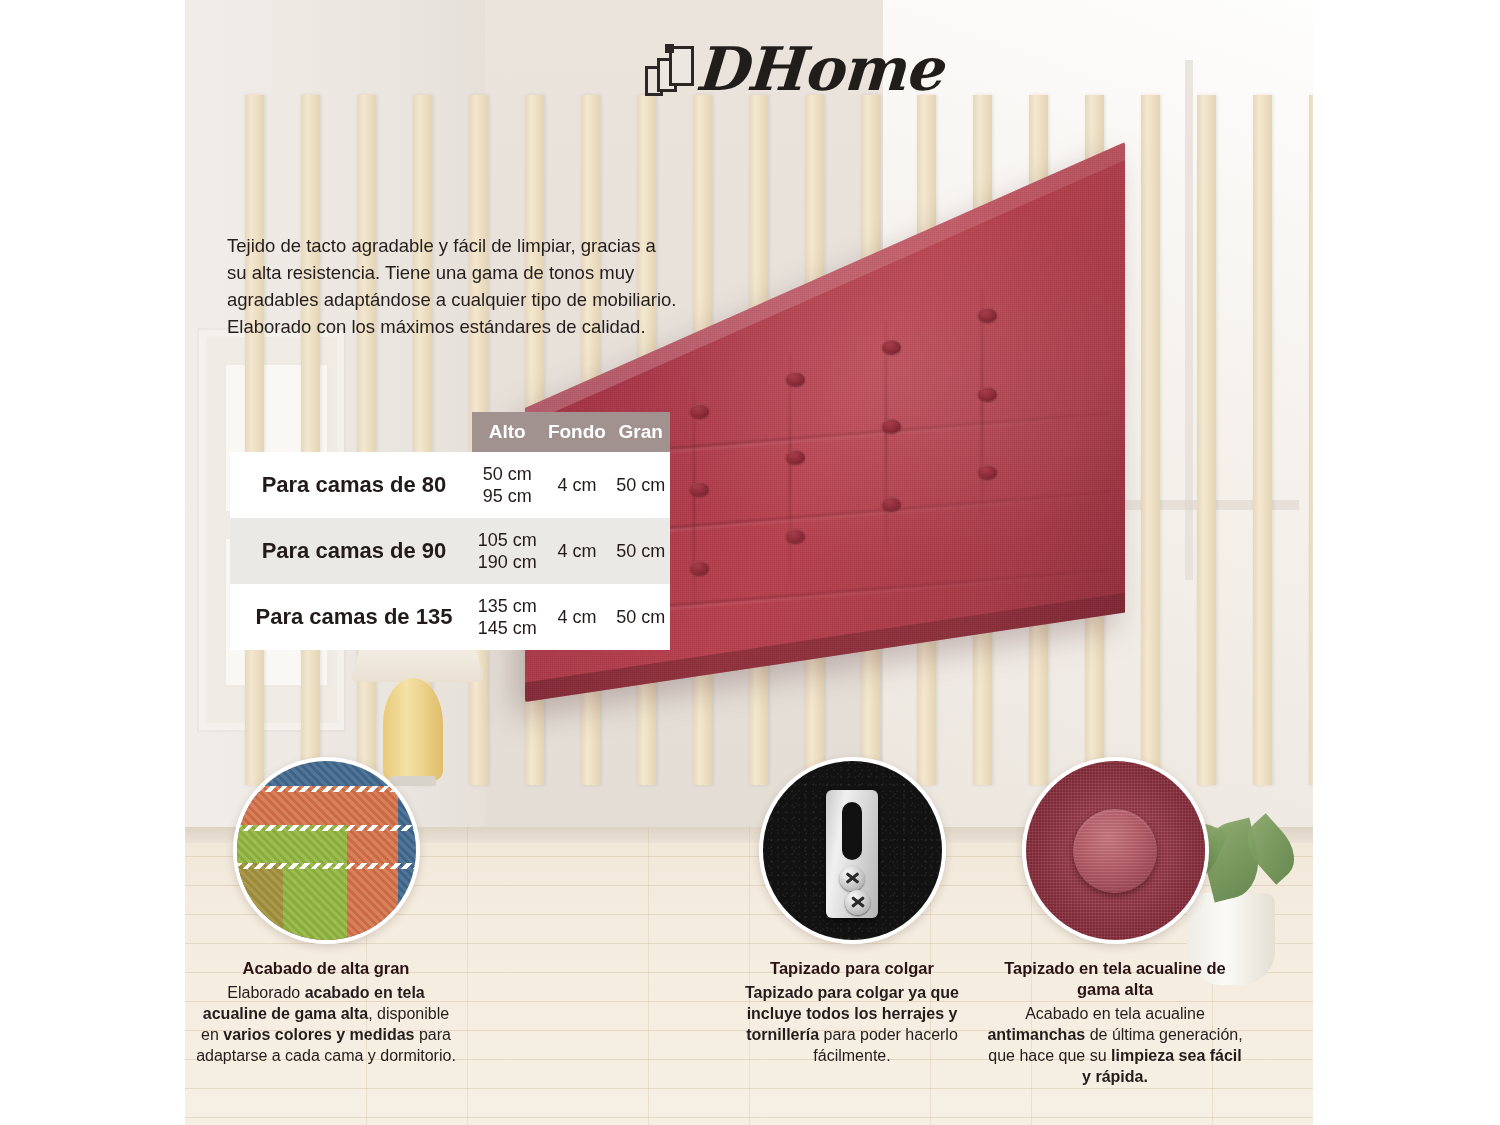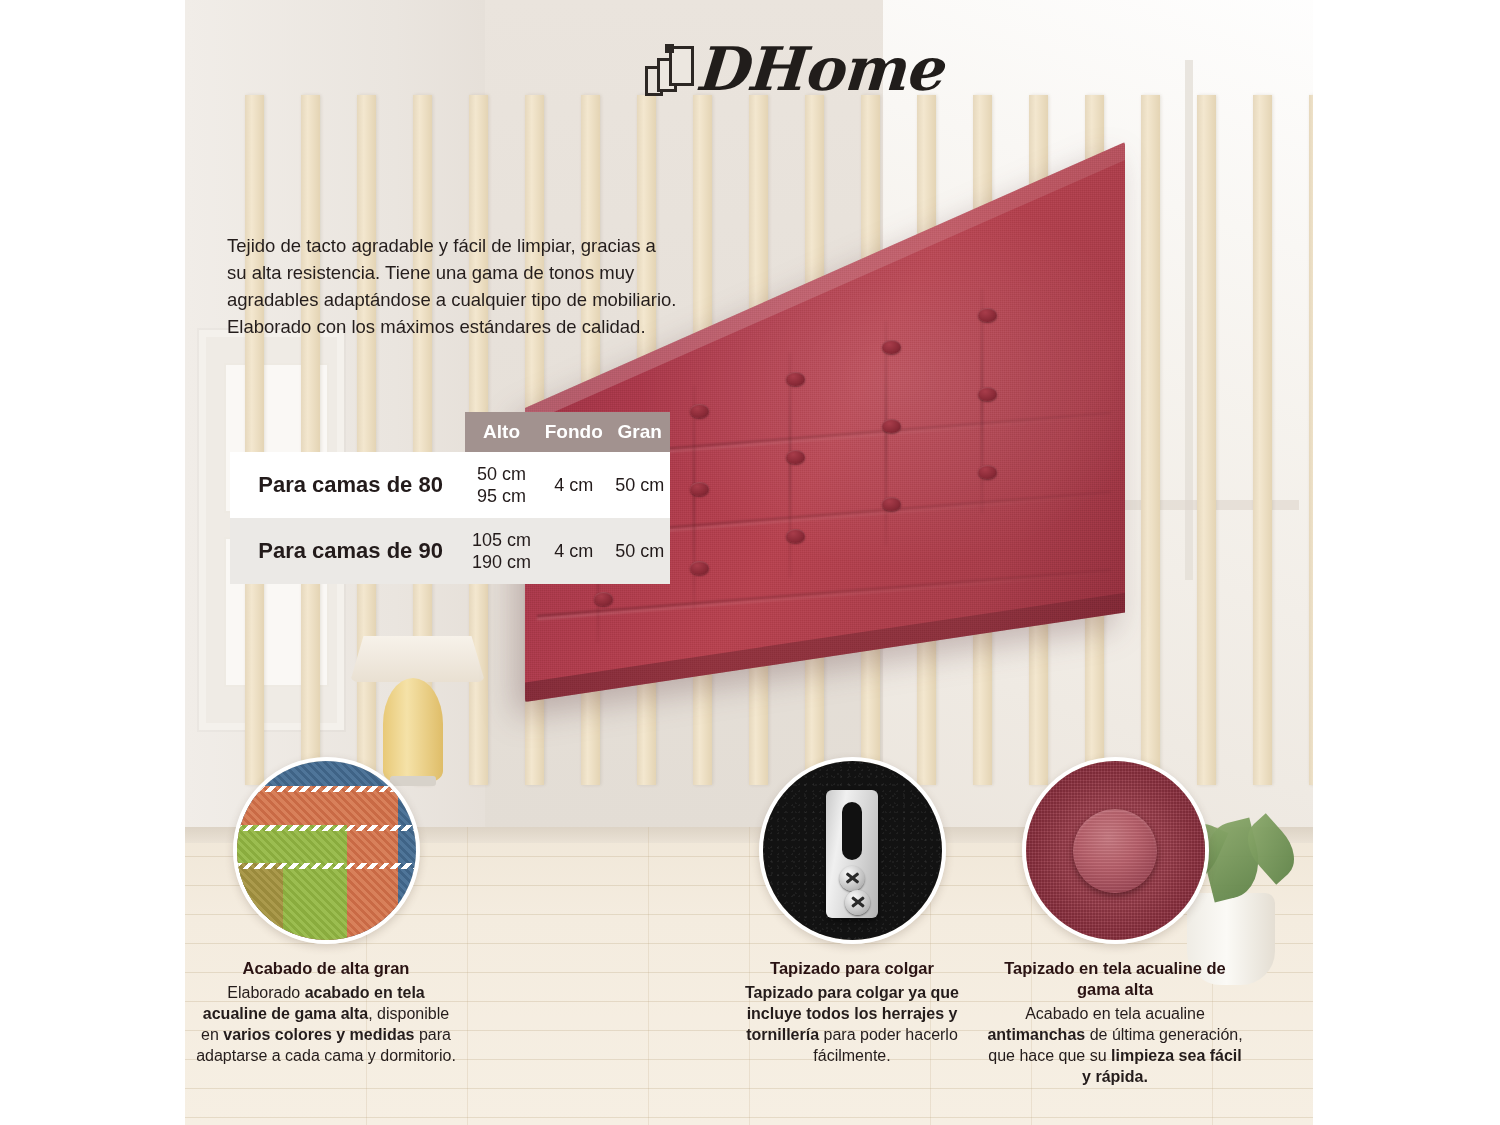--- a/index.html
+++ b/index.html
@@ -598,20 +598,27 @@
           <td>4 cm</td>
           <td>50 cm</td>
         </tr>
         <tr class="row-even">
           <td class="cell-label">Para camas de 90</td>
           <td>105 cm
 190 cm</td>
           <td>4 cm</td>
           <td>50 cm</td>
         </tr>
+        <tr class="row-odd">
+          <td class="cell-label">Para camas de 135</td>
+          <td>135 cm
+145 cm</td>
+          <td>4 cm</td>
+          <td>50 cm</td>
+        </tr>
       </tbody>
   </table>
 
   <div class="feature" style="left:195px; top:757px;">
     <div class="circle">
       <div class="sw sw-blue"></div>
       <div class="sw sw-orange"></div>
       <div class="sw sw-green"></div>
       <div class="sw sw-olive"></div>
     <div class="zig" style="left: 0px; width: 100%; top: 14%; background: repeating-linear-gradient(135deg, rgb(255, 255, 255) 0px, rgb(255, 255, 255) 4px, transparent 4px, transparent 8px); height: 6px;"></div>

